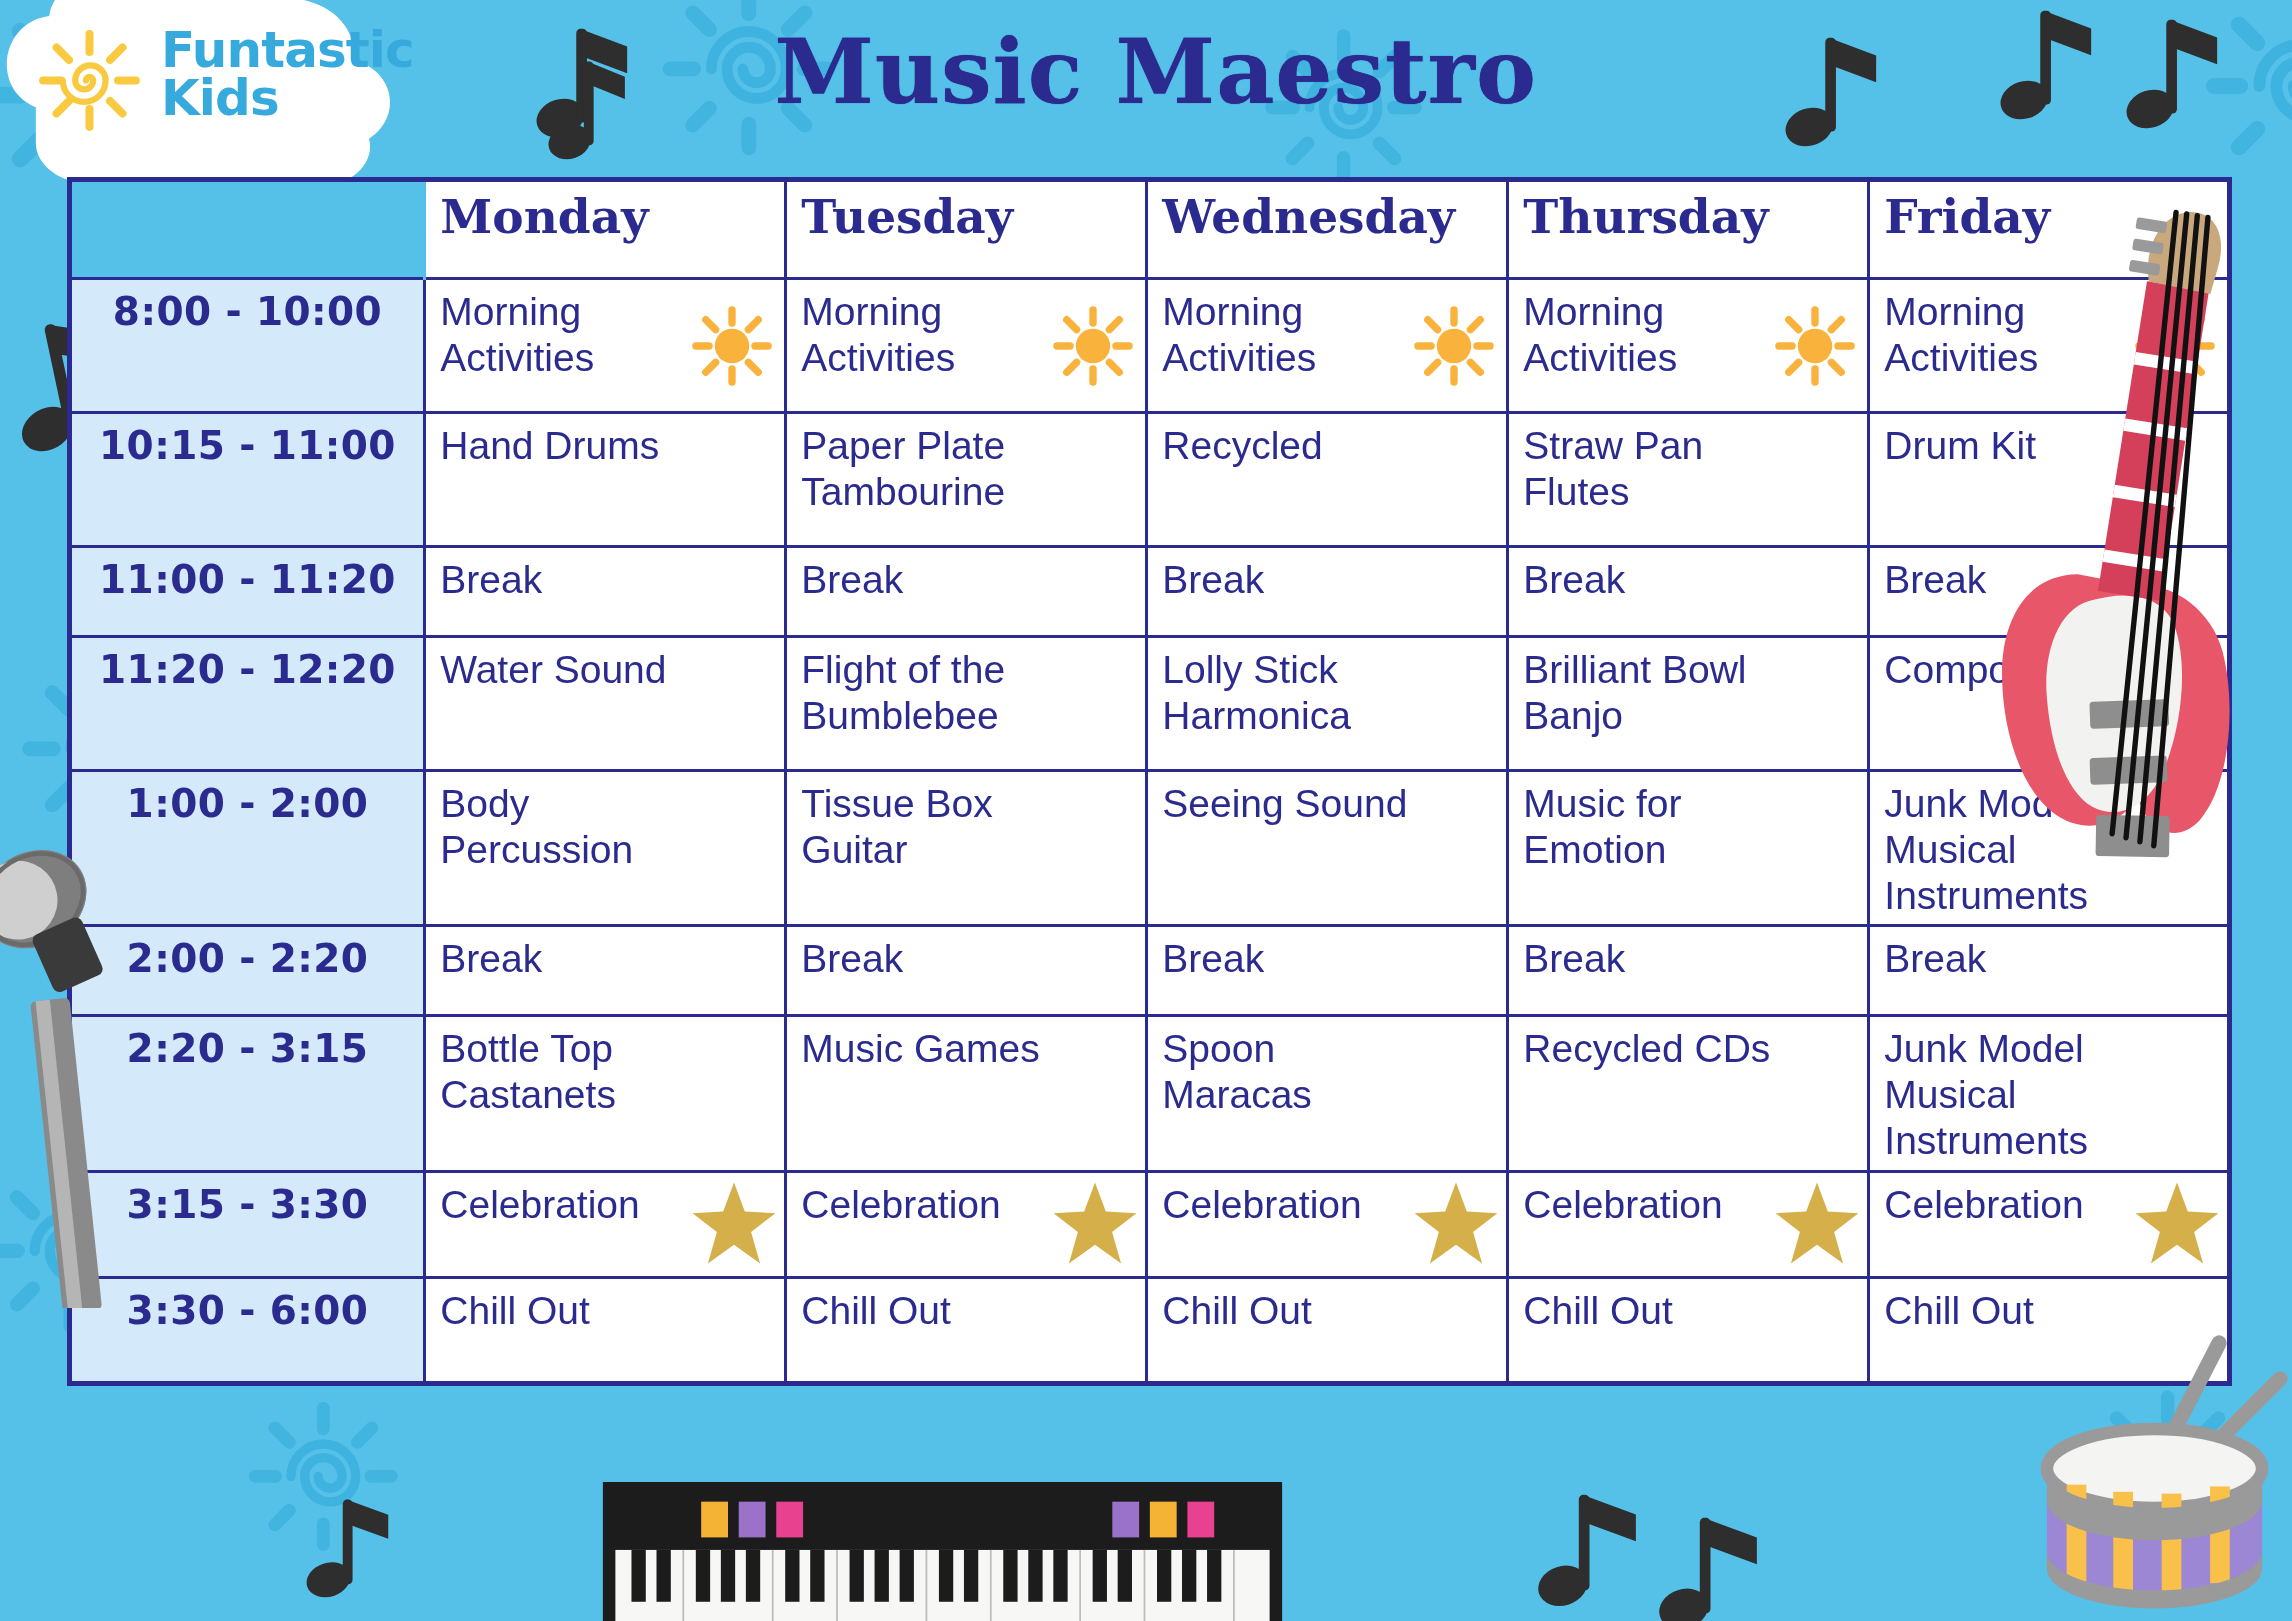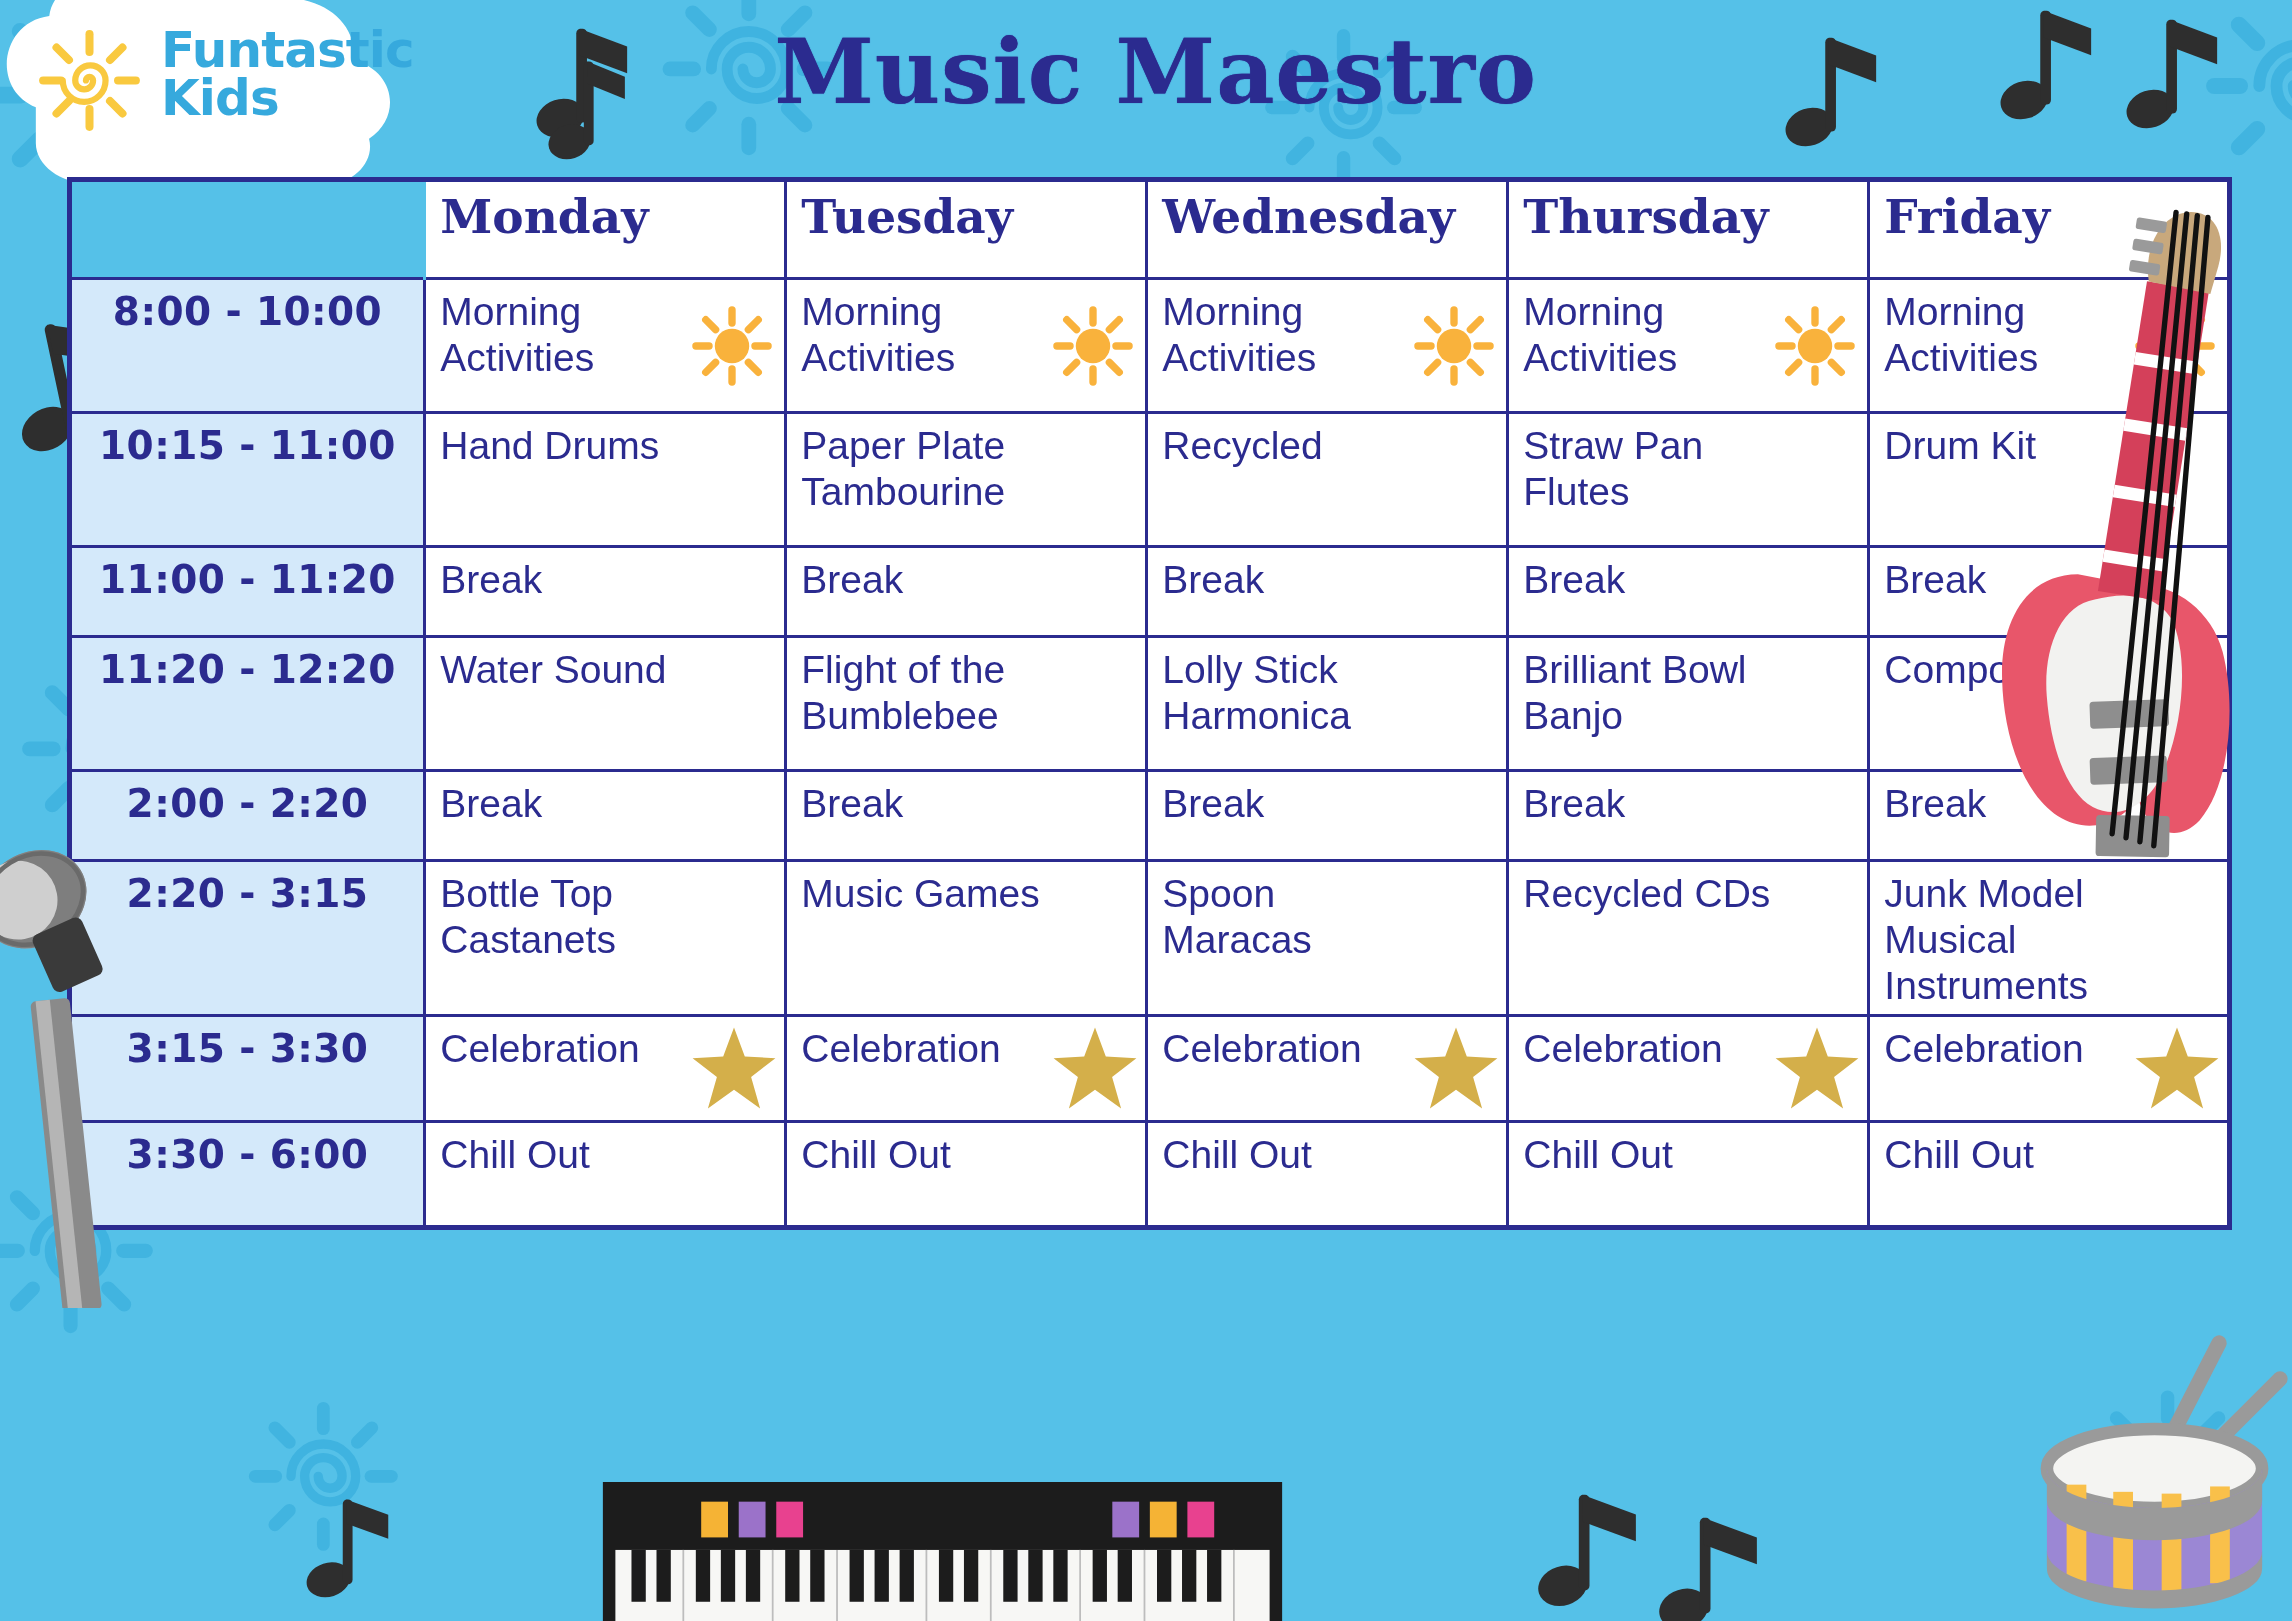--- a/index.html
+++ b/index.html
@@ -510,20 +510,38 @@
         </td>
       <td class="act">
           <span class="txt">Brilliant Bowl Banjo</span>
         </td>
       <td class="act">
           <span class="txt">Composers</span>
         </td>
     </tr>
 
 
+    <tr class="r-tall">
+      <td class="time">1:00 - 2:00</td>
+      <td class="act">
+          <span class="txt">Body Percussion</span>
+        </td>
+      <td class="act">
+          <span class="txt">Tissue Box Guitar</span>
+        </td>
+      <td class="act">
+          <span class="txt">Seeing Sound</span>
+        </td>
+      <td class="act">
+          <span class="txt">Music for Emotion</span>
+        </td>
+      <td class="act">
+          <span class="txt">Junk Model Musical Instruments</span>
+        </td>
+    </tr>
 
     <tr class="r-short">
       <td class="time">2:00 - 2:20</td>
       <td class="act">
           <span class="txt">Break</span>
         </td>
       <td class="act">
           <span class="txt">Break</span>
         </td>
       <td class="act">

